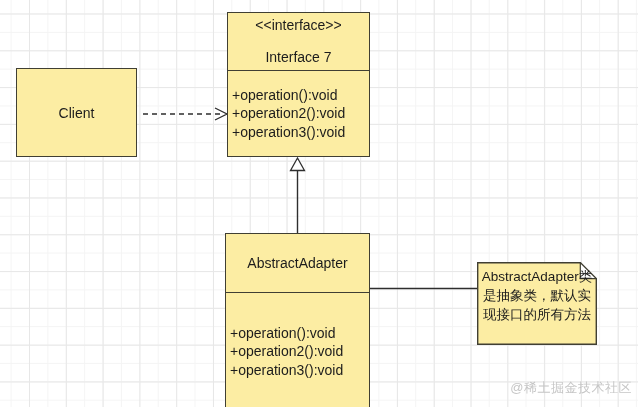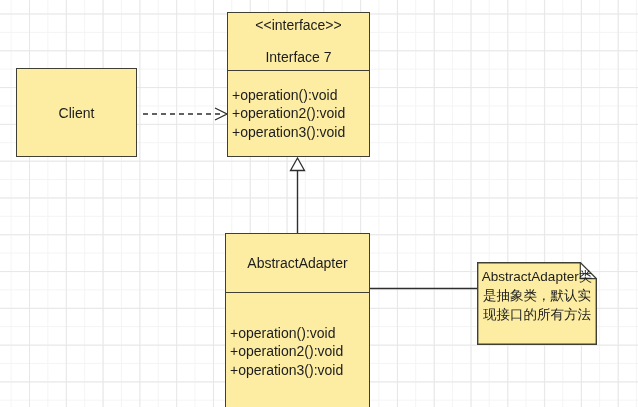--- a/index.html
+++ b/index.html
@@ -114,14 +114,15 @@
   </div>
 
   <div class="note">
     <svg width="120" height="83" viewBox="0 0 120 83">
       <polygon class="note-shape" points="0.7,0.7 103.3,0.7 119.3,16.7 119.3,82.3 0.7,82.3"></polygon>
       <polygon class="note-fold" points="103.3,0.7 103.3,16.7 119.3,16.7"></polygon>
     </svg>
     <div class="note-text">AbstractAdapter类是抽象类，默认实现接口的所有方法</div>
   </div>
 
+  <div class="watermark">@稀土掘金技术社区</div>
 
 </div>
 
 </body></html>

